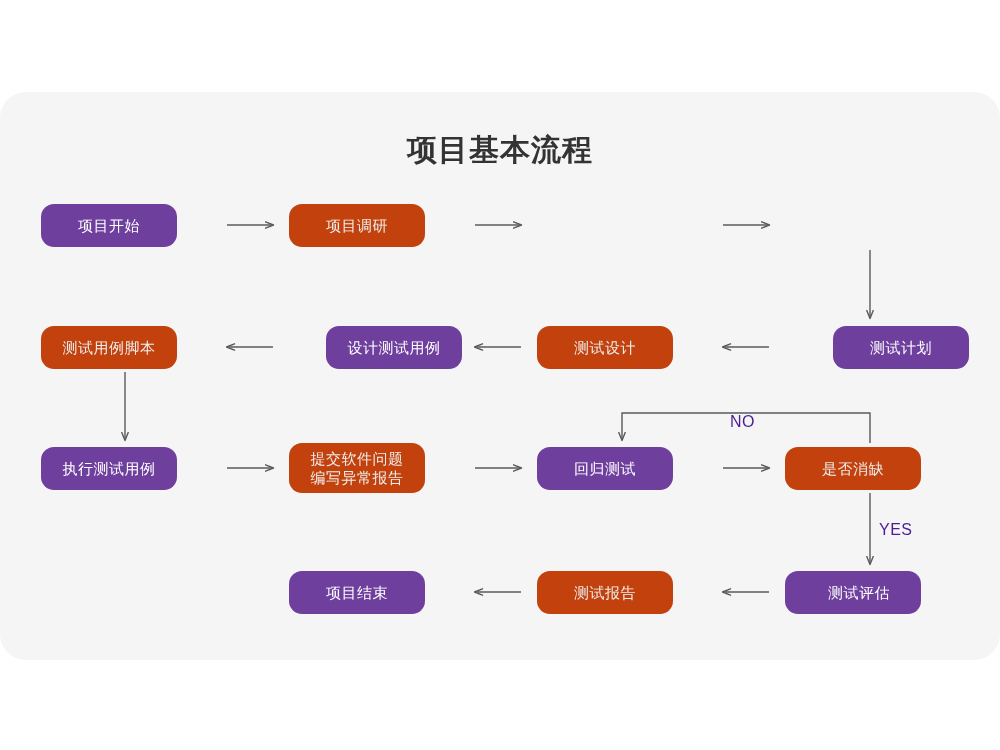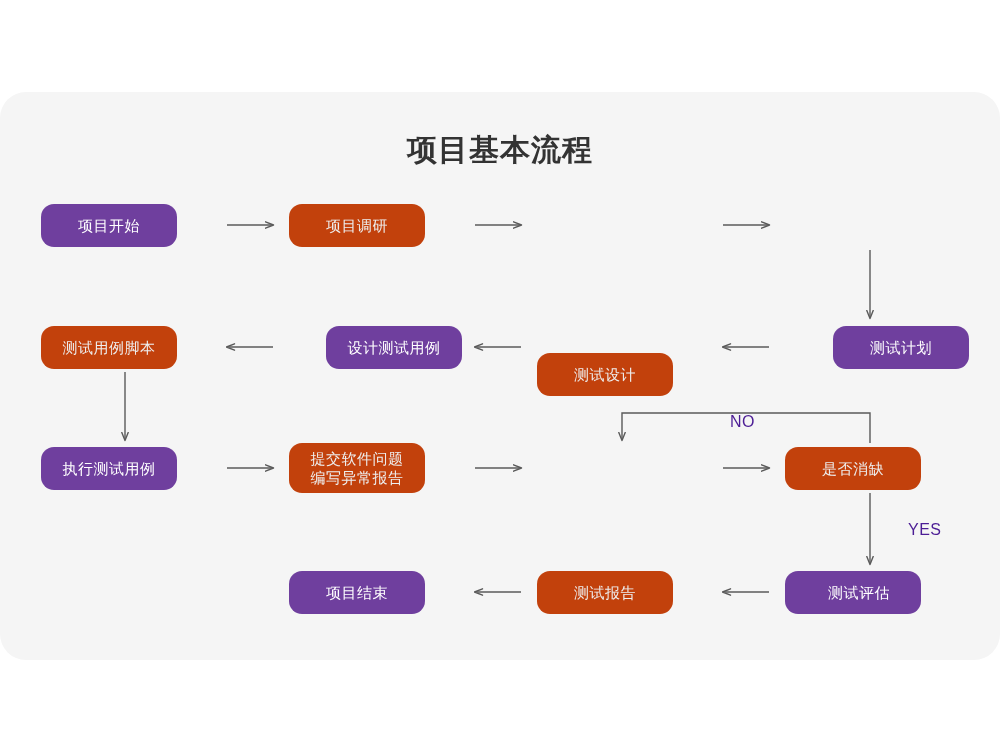--- a/index.html
+++ b/index.html
@@ -114,32 +114,33 @@
       <path d="M870,443 L870,413 L622,413 L622,440" marker-end="url(#ahd)"></path>
 
       <line x1="870" y1="493" x2="870" y2="564" marker-end="url(#ahd)"></line>
 
       <line x1="769" y1="592" x2="723" y2="592" marker-end="url(#ah)"></line>
       <line x1="521" y1="592" x2="475" y2="592" marker-end="url(#ah)"></line>
     </g>
   </svg>
 
   <div class="edge-label" style="left:730px; top:413px;">NO</div>
-  <div class="edge-label" style="left:879px; top:521px;margin-left:29px;">YES</div>
+  <div class="edge-label" style="left:879px; top:521px;">YES</div>
 
   <div class="node purple" style="left:41px;  top:204px;">项目开始</div>
   <div class="node gray" style="left:289px; top:204px;">项目调研</div>
 
   <div class="node gray" style="left:41px;  top:326px;">测试用例脚本</div>
   <div class="node purple" style="left:289px; top:326px;margin-left:37px;">设计测试用例</div>
-  <div class="node gray" style="left:537px; top:326px;margin-top:27px;">测试设计</div>
+  <div class="node gray" style="left:537px; top:326px;">测试设计</div>
   <div class="node purple" style="left:785px; top:326px;margin-left:48px;">测试计划</div>
 
   <div class="node purple" style="left:41px;  top:447px;">执行测试用例</div>
   <div class="node gray tall" style="left:289px; top:443px;">提交软件问题
 编写异常报告</div>
+  <div class="node purple" style="left:537px; top:447px;">回归测试</div>
   <div class="node purple" style="left:289px; top:571px;">项目结束</div>
 
   <div class="node gray" style="left:785px; top:447px;">是否消缺</div>
   <div class="node gray" style="left:537px; top:571px;">测试报告</div>
   <div class="node purple" style="left:785px; top:571px;padding-left:12px;">测试评估</div>
 
 </div>
 
 </body></html>

